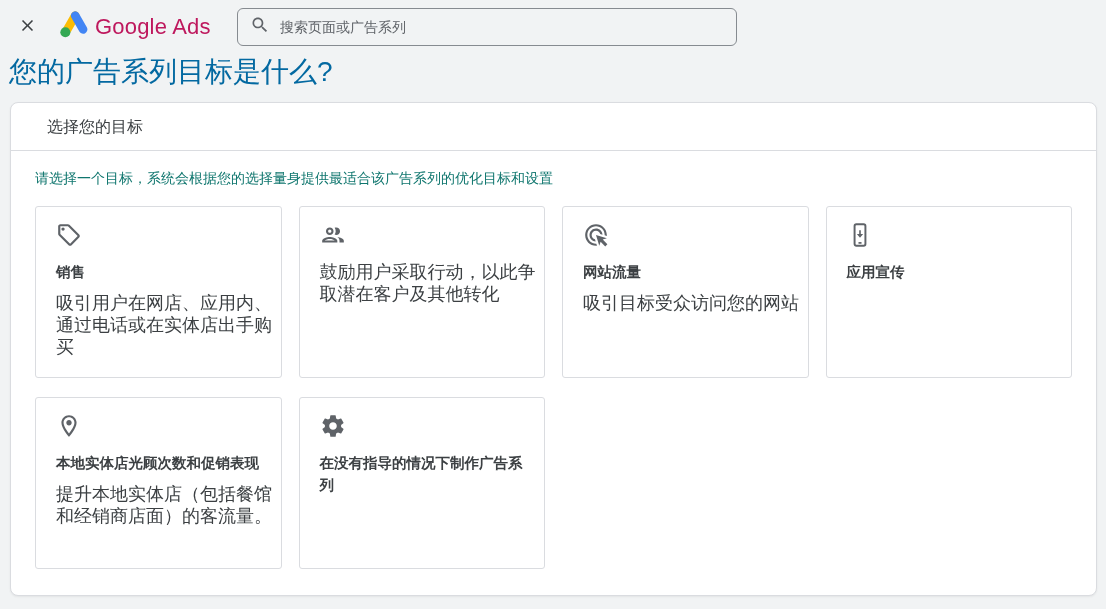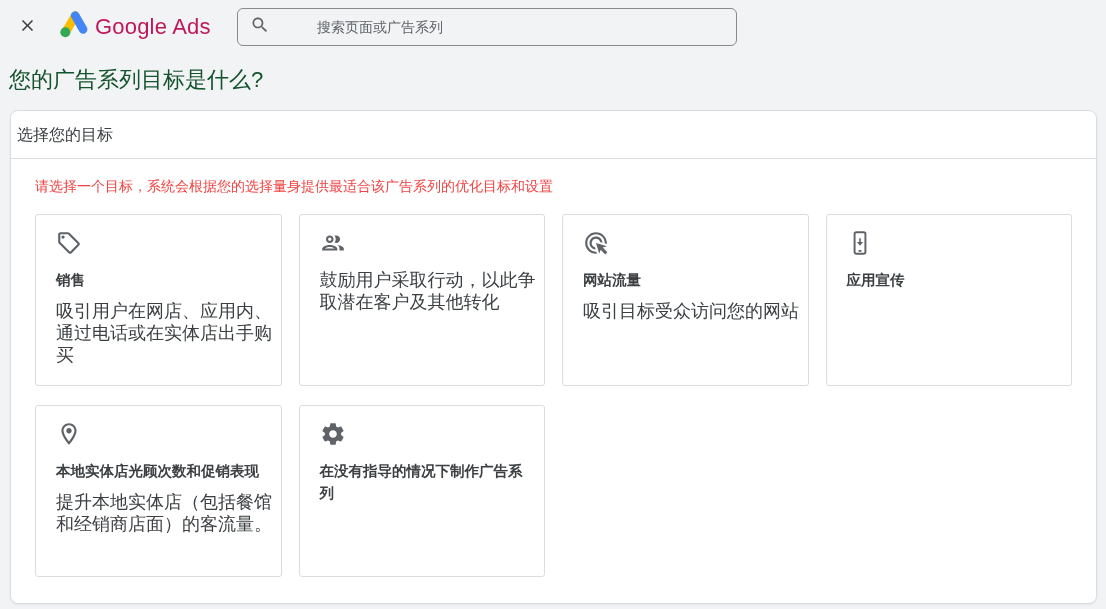--- a/index.html
+++ b/index.html
@@ -36,61 +36,60 @@
   }
   .search-box {
     position: absolute;
     left: 237px; top: 8px;
     width: 500px; height: 38px;
     border: 1px solid #868b90;
     border-radius: 6px;
     display: flex; align-items: center;
     padding: 0 12px;
     background: transparent;
-    gap: 37px;
   }
   .search-box svg { width: 20px; height: 20px; fill: #5f6368; flex: 0 0 auto; }
   .search-input {
     border: none; outline: none; background: transparent;
     margin-left: 10px; width: 100%;
     font-size: 14px; color: #3c4043;
     font-family: "Liberation Sans", "DejaVu Sans", sans-serif;
   }
   .search-input::placeholder { color: #5f6368; opacity: 1; }
 
   
   .page-title {
-    font-size: 22px;
+    font-size: 28px;
     font-weight: 400;
-    color: #14532d;
-    margin: 12px 0 0 9px;
+    color: #0369a1;
+    margin: 4px 0 0 9px;
     line-height: 28px;
   }
 
   
   .panel {
     margin: 16px 9px 0 10px;
     height: 494px;
     background: #ffffff;
     border: 1px solid #dadce0;
     border-radius: 8px;
     box-shadow: 0 1px 2px rgba(60,64,67,.08);
   }
   .panel-header {
     height: 48px;
     line-height: 48px;
-    padding: 0 6px;
+    padding: 0 36px;
     font-size: 16px;
     color: #3c4043;
     border-bottom: 1px solid #dadce0;
   }
   .panel-body { padding: 16px 24px 24px; }
   .instruction {
     font-size: 14px;
-    color: #ef4444;
+    color: #0f766e;
     line-height: 22px;
     margin-bottom: 17px;
   }
 
   
   .goal-grid {
     display: grid;
     grid-template-columns: repeat(4, 1fr);
     gap: 19px 17px;
   }

